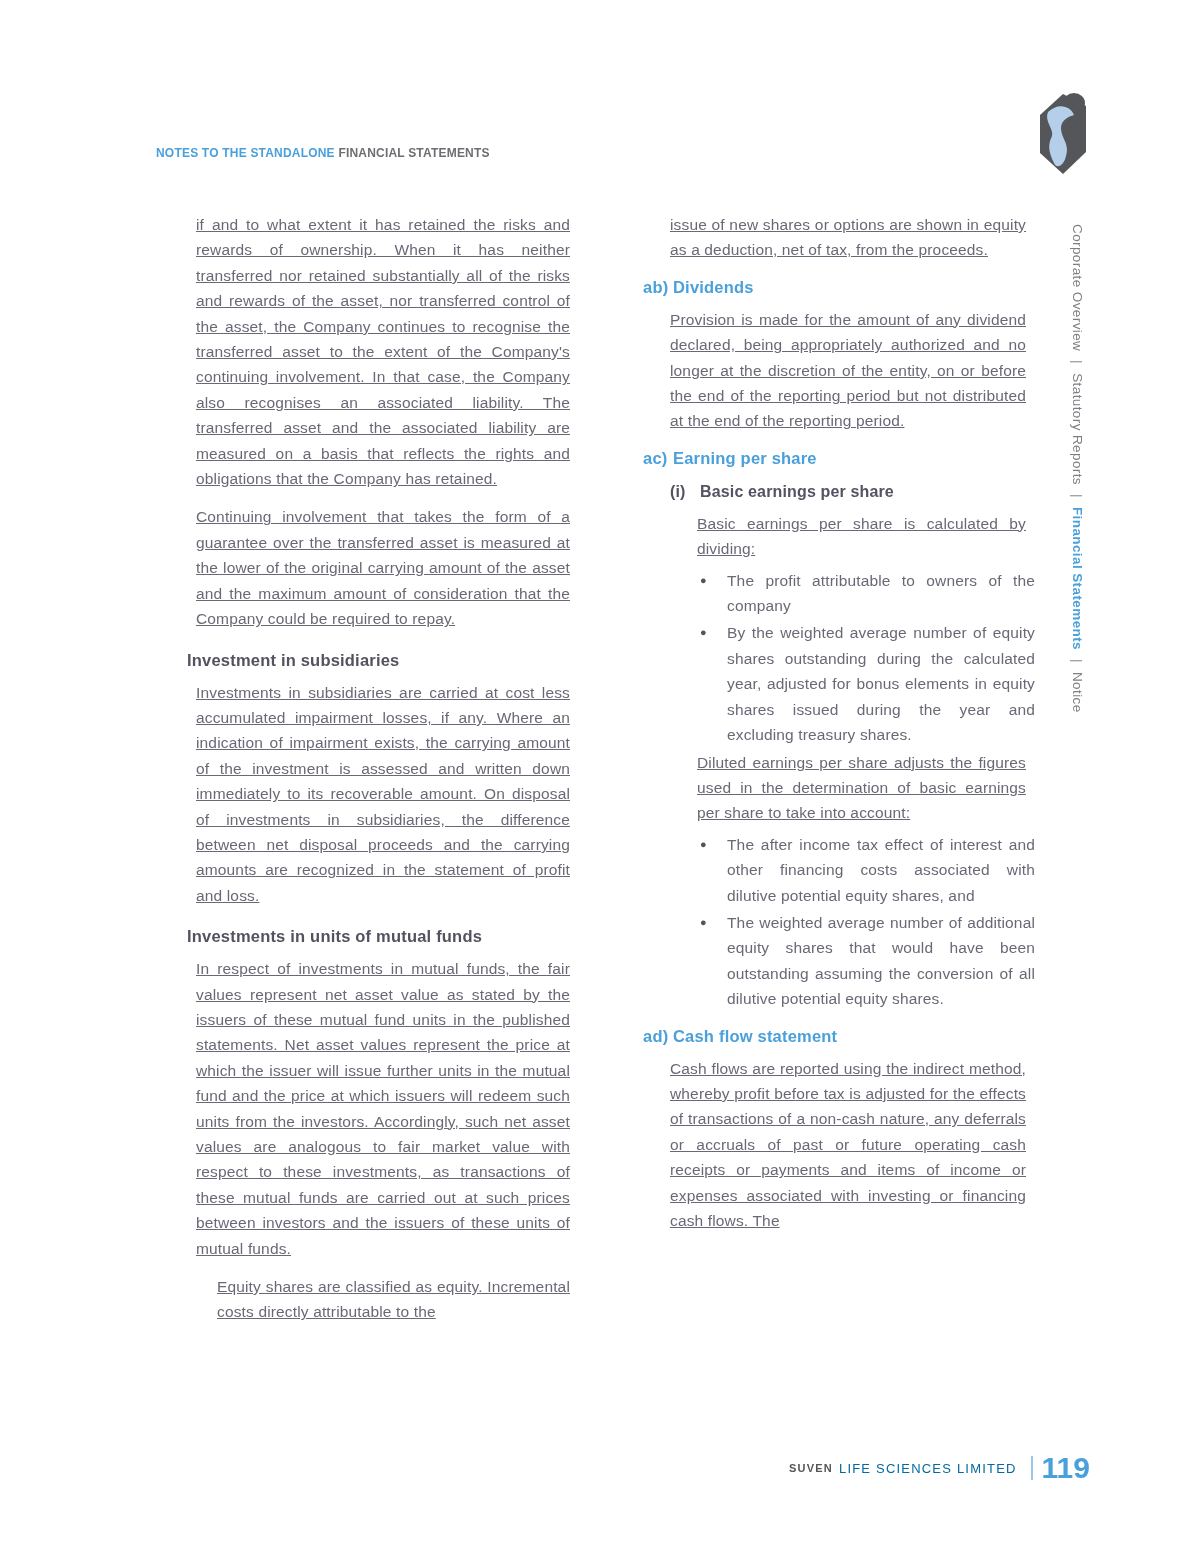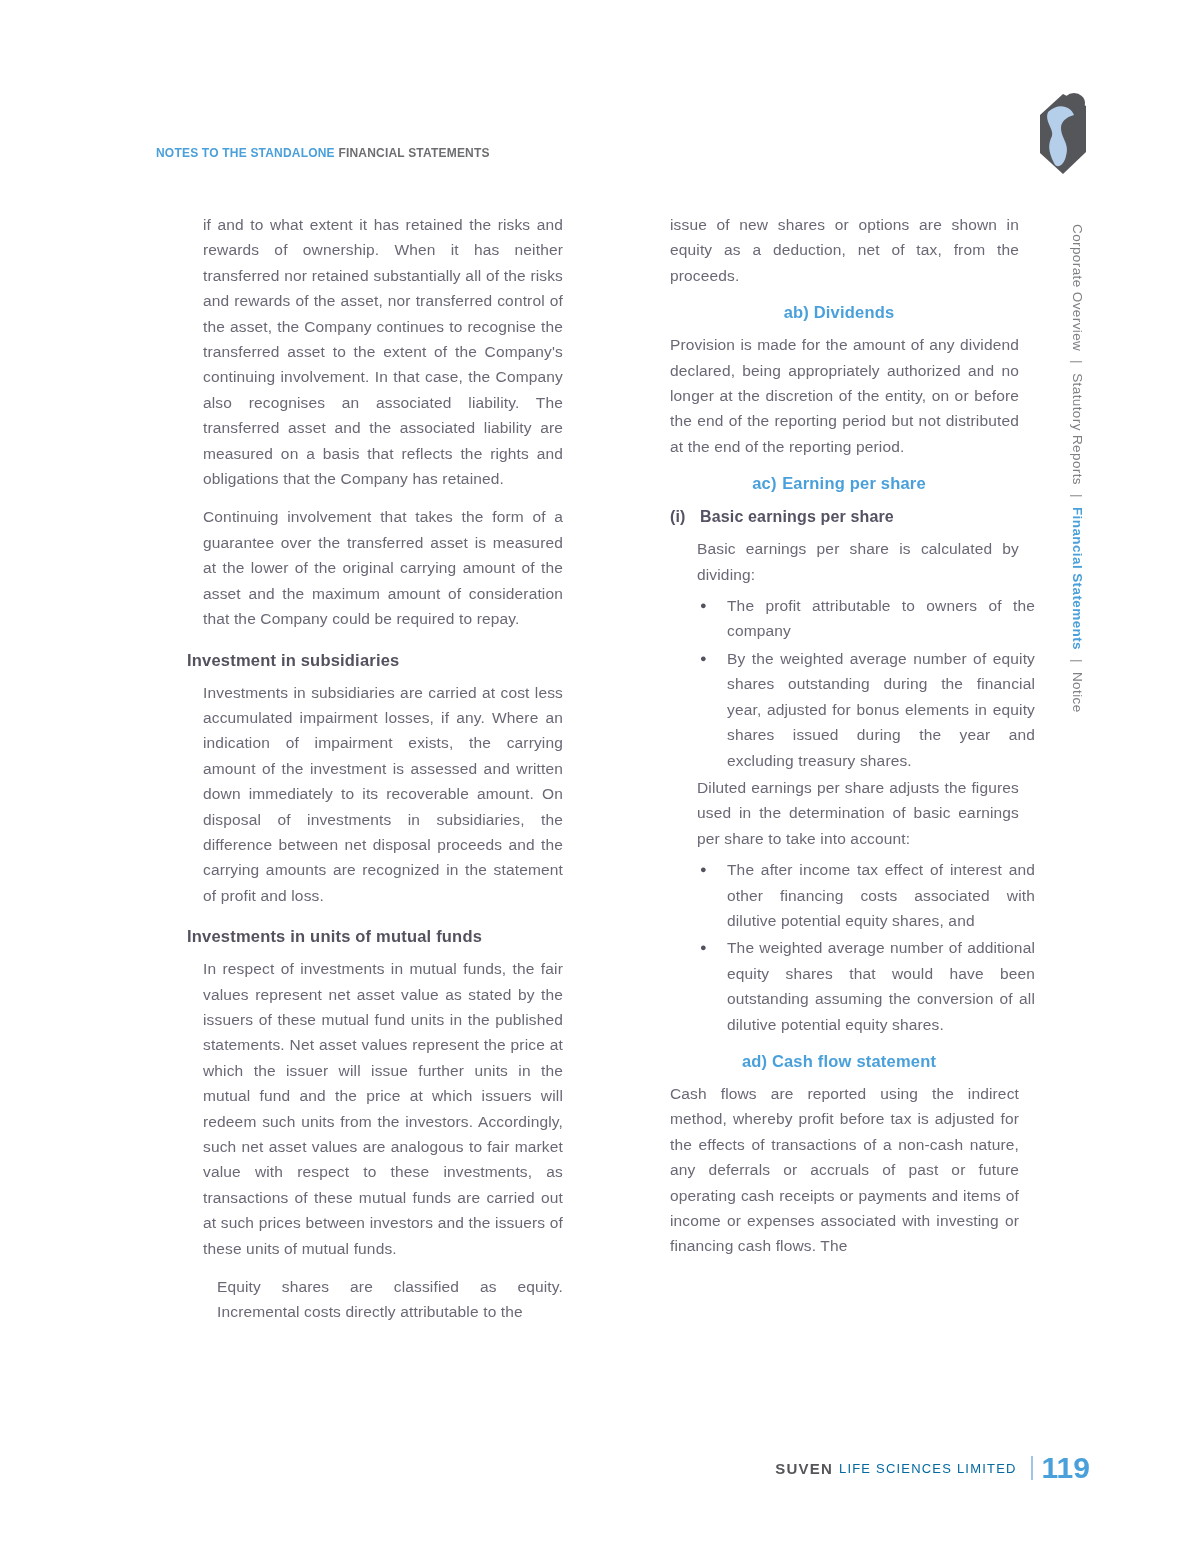--- a/index.html
+++ b/index.html
@@ -9,44 +9,44 @@
   }
   
   .doc-title{position:absolute;left:156px;top:146px;font-size:12px;font-weight:700;letter-spacing:.2px;white-space:nowrap;}
   .doc-title .accent{color:#4aa0da;}
   .doc-title .rest{color:#6d6e71;}
   .logo{position:absolute;left:1033px;top:92px;width:60px;height:84px;}
   
   .col{position:absolute;top:212px;width:392px;font-size:15.5px;line-height:25.4px;color:#6b6875;letter-spacing:.15px;}
   .col-left{left:187px;}
   .col-right{left:643px;}
-  .para{margin:0 16px 13px;text-align:justify;}
+  .para{margin:0 9px 13px;text-align:justify;text-decoration:underline;}
   .h-dark{font-size:16.5px;font-weight:700;color:#56515f;margin:16px 0 8px;letter-spacing:.2px;line-height:24px;}
-  .lbl-row{display:flex;margin:13px 0 9px;color:#4aa0da;font-weight:700;font-size:16.5px;line-height:22px;letter-spacing:.2px;justify-content:center;}
+  .lbl-row{display:flex;margin:13px 0 9px;color:#4aa0da;font-weight:700;font-size:16.5px;line-height:22px;letter-spacing:.2px;}
   .lbl{flex:0 0 30px;}
   .sub-row{display:flex;margin:12px 0 8px;color:#575263;font-weight:700;font-size:16px;line-height:22px;}
   .sub-lbl{flex:0 0 30px;}
   .ind-r{margin-left:27px;}
   .ind-l{margin-left:30px;}
   .sub-body{margin-left:54px;}
   .bullet{display:flex;margin:0 0 2px 57px;}
   .bullet .mark{flex:0 0 27px;font-size:11px;line-height:25.4px;color:#56515f;}
   .bullet .b-text{flex:1;text-align:justify;}
   .mb6{margin-bottom:6px;}
   
   .side-tabs{
     position:absolute;left:1070px;top:224px;height:560px;
     writing-mode:vertical-rl;text-orientation:mixed;
     font-size:13.5px;letter-spacing:.4px;color:#7d7f83;white-space:nowrap;
   }
   .side-tabs .sep{padding:9px 0;color:#8f9194;}
   .side-tabs .tab.active{color:#4aa0da;font-weight:700;}
   
   .footer{position:absolute;right:101px;top:1456px;display:flex;align-items:center;white-space:nowrap;}
-  .footer .co-bold{font-size:15px;font-weight:700;color:#55565a;letter-spacing:1.2px;}
+  .footer .co-bold{font-size:11px;font-weight:700;color:#55565a;letter-spacing:1.2px;}
   .footer .co-rest{font-size:13px;color:#0369a1;letter-spacing:1.2px;margin-left:6px;}
   .footer .f-sep{display:inline-block;width:2px;height:24px;background:#9fc6e8;margin:0 9px 0 14px;}
   .footer .pg{font-size:30px;font-weight:700;color:#4aa0da;line-height:24px;}
 </style>
 </head>
 <body>
 
 <div class="page">
 
   <div class="doc-title">
@@ -89,21 +89,21 @@
       <span class="sub-lbl">(i)</span>
       <span>Basic earnings per share</span>
     </div>
     <p class="para sub-body mb6">Basic earnings per share is calculated by dividing:</p>
     <div class="bullet">
       <span class="mark">●</span>
       <span class="b-text">The profit attributable to owners of the company</span>
     </div>
     <div class="bullet">
       <span class="mark">●</span>
-      <span class="b-text">By the weighted average number of equity shares outstanding during the financial year, adjusted for bonus elements in equity shares issued during the year and excluding treasury shares.</span>
+      <span class="b-text">By the weighted average number of equity shares outstanding during the calculated year, adjusted for bonus elements in equity shares issued during the year and excluding treasury shares.</span>
     </div>
 
     <p class="para sub-body mb6">Diluted earnings per share adjusts the figures used in the determination of basic earnings per share to take into account:</p>
     <div class="bullet">
       <span class="mark">●</span>
       <span class="b-text">The after income tax effect of interest and other financing costs associated with dilutive potential equity shares, and</span>
     </div>
     <div class="bullet">
       <span class="mark">●</span>
       <span class="b-text">The weighted average number of additional equity shares that would have been outstanding assuming the conversion of all dilutive potential equity shares.</span>

